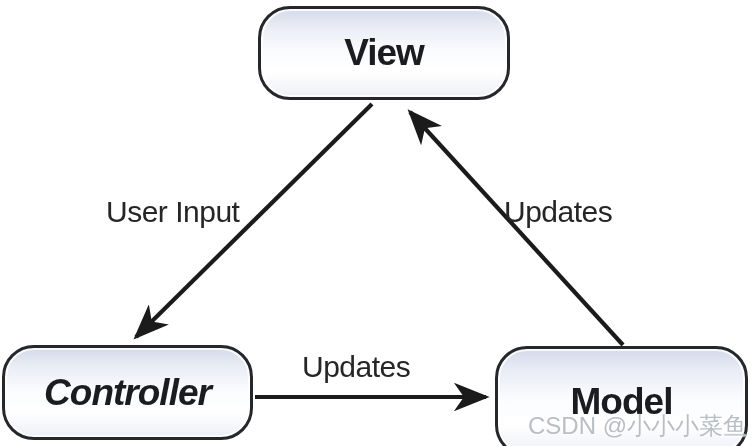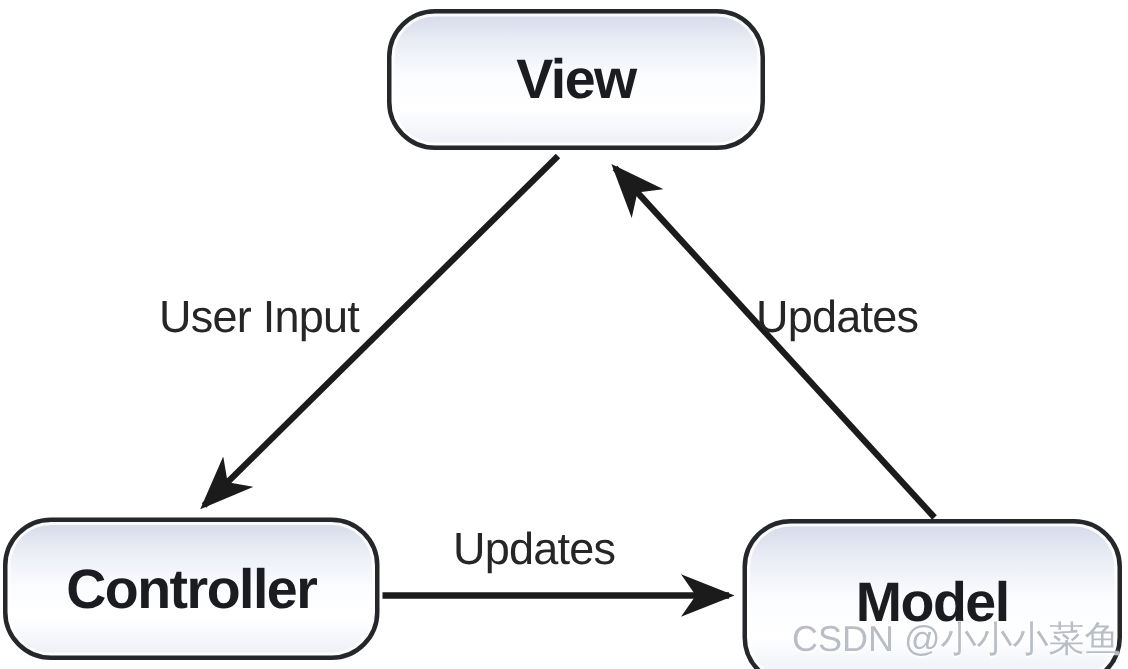--- a/index.html
+++ b/index.html
@@ -27,21 +27,21 @@
     align-items: center;
     justify-content: center;
   }
   .node .node-label {
     font-weight: bold;
     font-size: 37px;
     letter-spacing: -1px;
     color: #1b1c20;
   }
   #node-view       { left: 258px; top: 6px;   width: 252px; height: 94px; }
-  #node-controller { left: 2px;   top: 345px; width: 251px; height: 95px; }
+  #node-controller { left: 2px;   top: 345px; width: 251px; height: 95px; font-style: italic; }
   #node-model      { left: 495px; top: 346px; width: 253px; height: 111px; }
 
   #arrow-layer {
     position: absolute;
     left: 0; top: 0;
     width: 752px; height: 446px;
   }
   .edge-line {
     stroke: #1b1b1b;
     stroke-width: 4.2;

